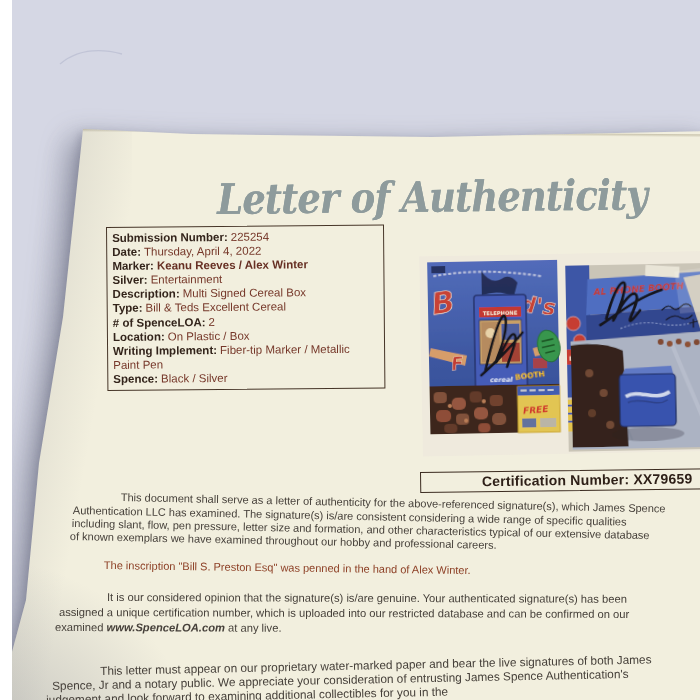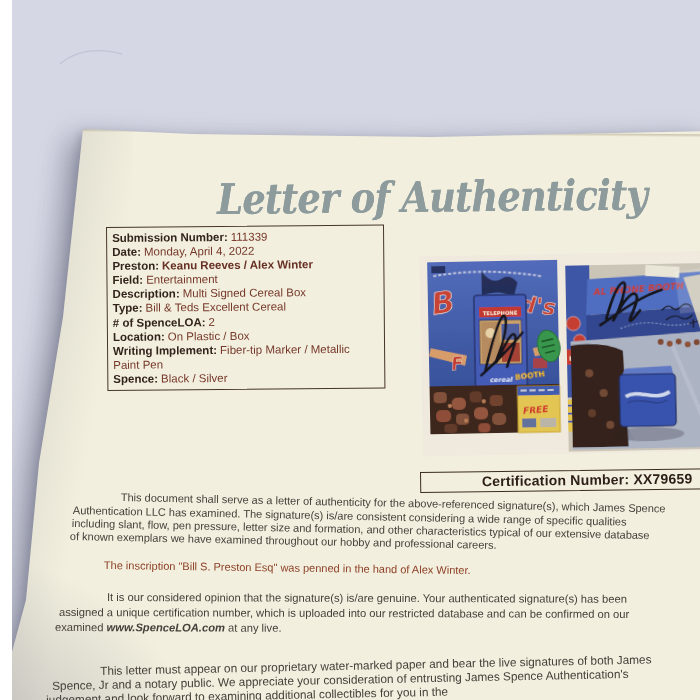--- a/index.html
+++ b/index.html
@@ -73,24 +73,24 @@
   <div class="paper-wrap">
     <div class="paper">
 
       <div class="top-edge-line"></div>
       <div class="edge-shade"></div>
       <div class="corner-shade"></div>
 
       <div class="letter-title">Letter of Authenticity</div>
 
       <div class="info-table">
-        <div class="trow"><span class="tl">Submission Number:</span><span class="tv">111339</span></div>
-        <div class="trow"><span class="tl">Date:</span><span class="tv">Monday, April 4, 2022</span></div>
-        <div class="trow subj"><span class="tl">Preston:</span><span class="tv">Keanu Reeves / Alex Winter</span></div>
-        <div class="trow"><span class="tl">Field:</span><span class="tv">Entertainment</span></div>
+        <div class="trow"><span class="tl">Submission Number:</span><span class="tv">225254</span></div>
+        <div class="trow"><span class="tl">Date:</span><span class="tv">Thursday, April 4, 2022</span></div>
+        <div class="trow subj"><span class="tl">Marker:</span><span class="tv">Keanu Reeves / Alex Winter</span></div>
+        <div class="trow"><span class="tl">Silver:</span><span class="tv">Entertainment</span></div>
         <div class="trow"><span class="tl">Description:</span><span class="tv">Multi Signed Cereal Box</span></div>
         <div class="trow"><span class="tl">Type:</span><span class="tv">Bill &amp; Teds Excellent Cereal</span></div>
         <div class="trow"><span class="tl"># of SpenceLOA:</span><span class="tv">2</span></div>
         <div class="trow"><span class="tl">Location:</span><span class="tv">On Plastic / Box</span></div>
         <div class="trow"><span class="tl">Writing Implement:</span><span class="tv">Fiber-tip Marker / Metallic Paint Pen</span></div>
         <div class="trow"><span class="tl">Spence:</span><span class="tv">Black / Silver</span></div>
       </div>
 
       <svg class="item-photo" viewBox="0 0 290 200" width="290" height="201">
         <defs>

